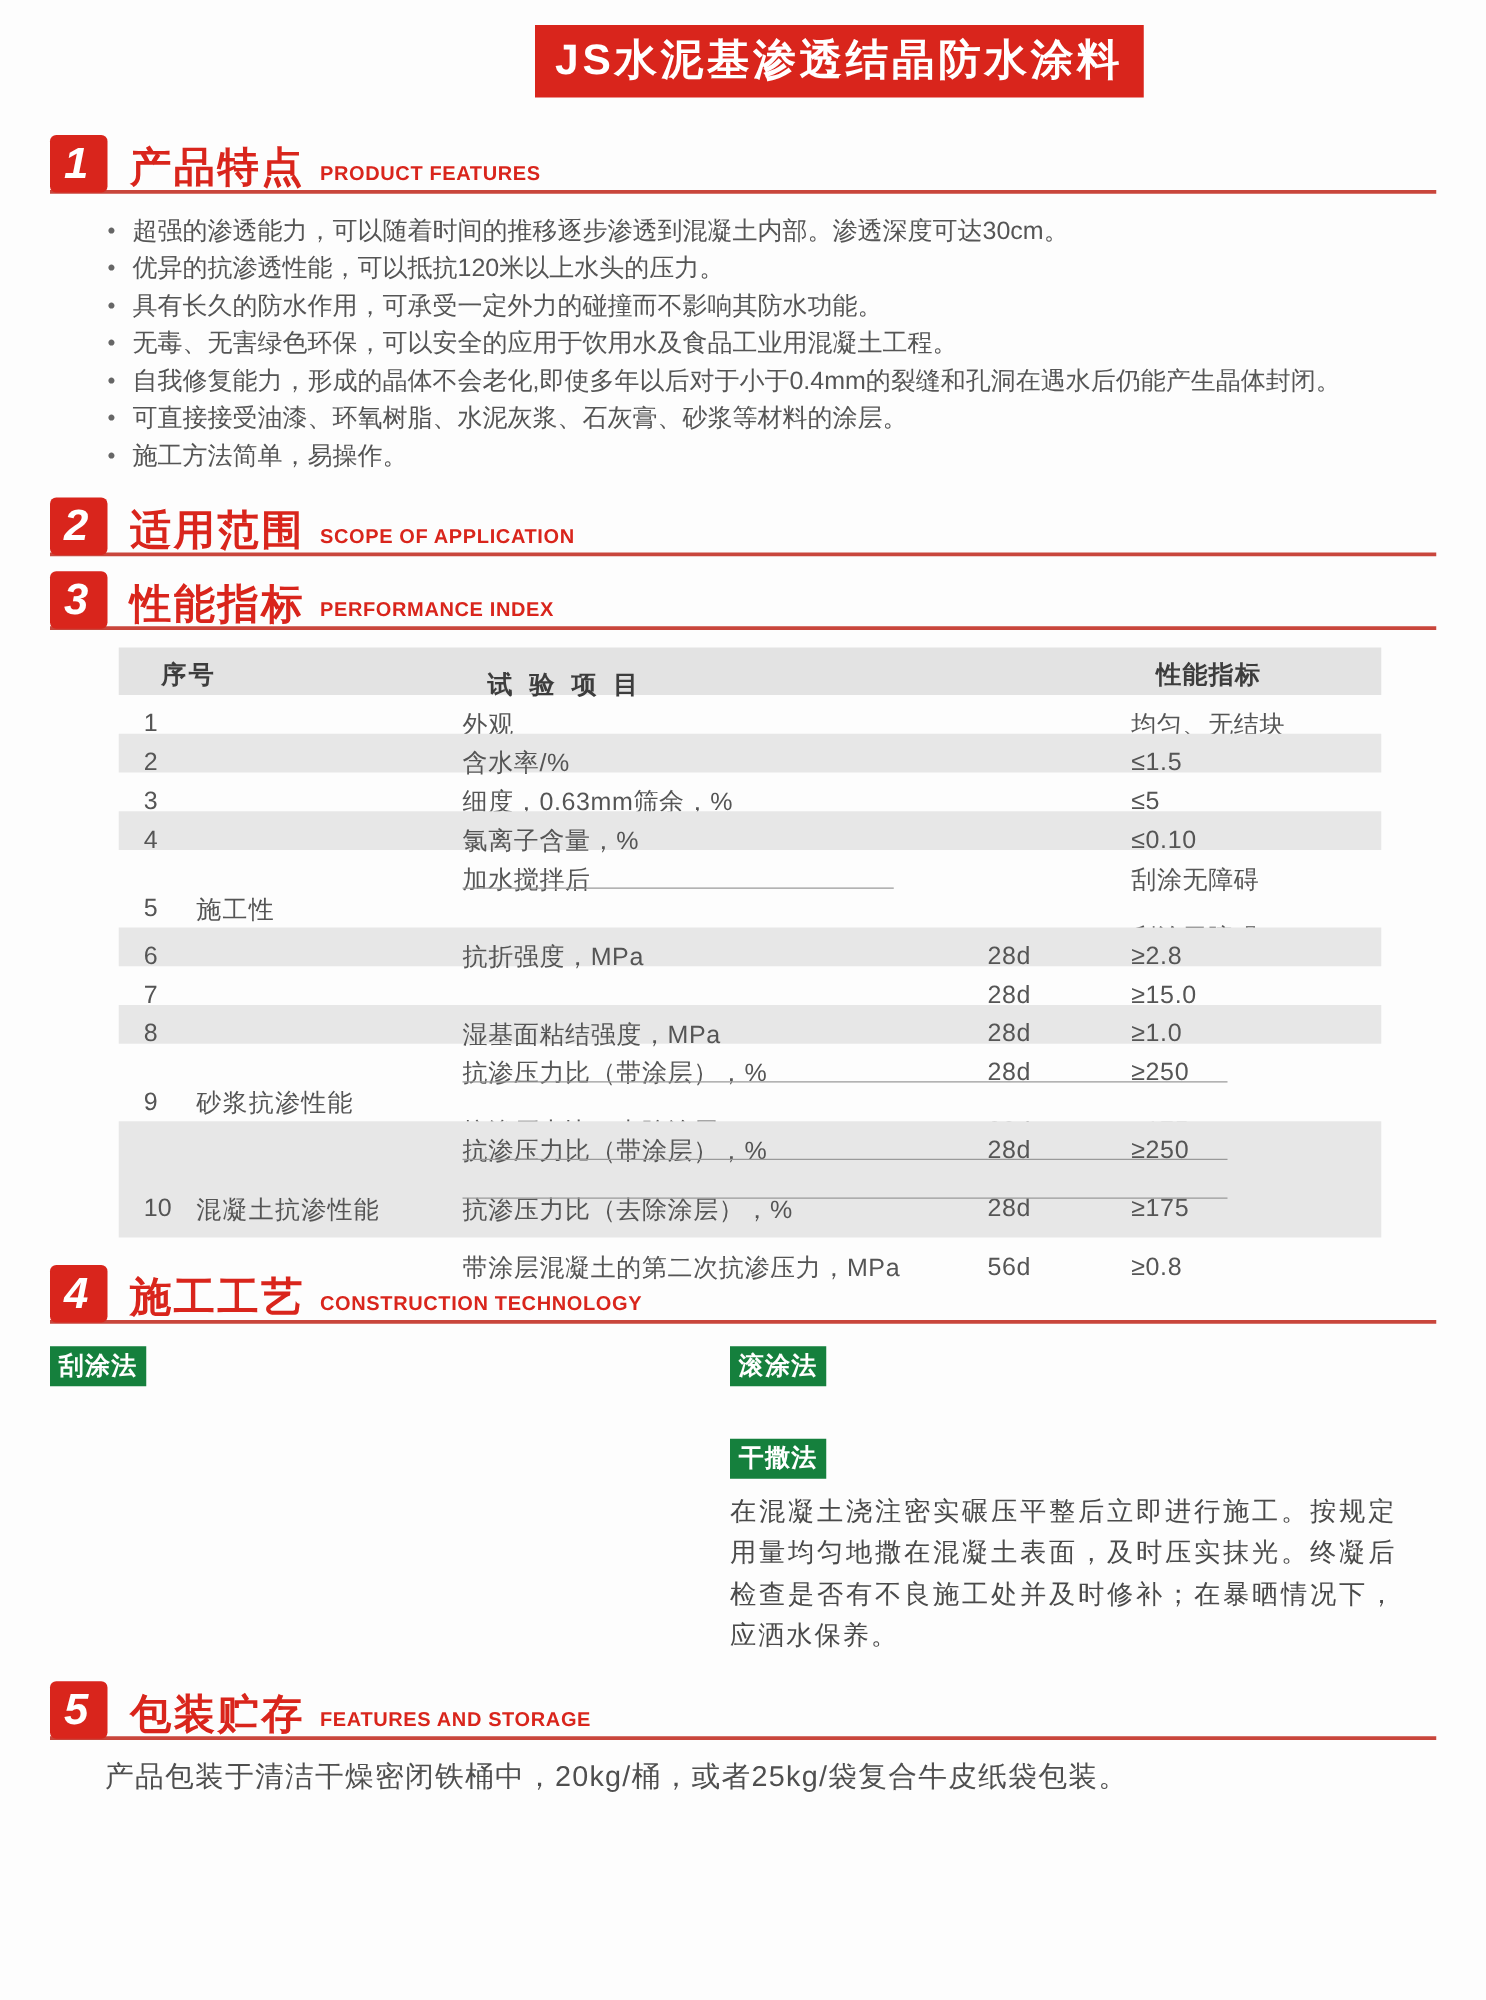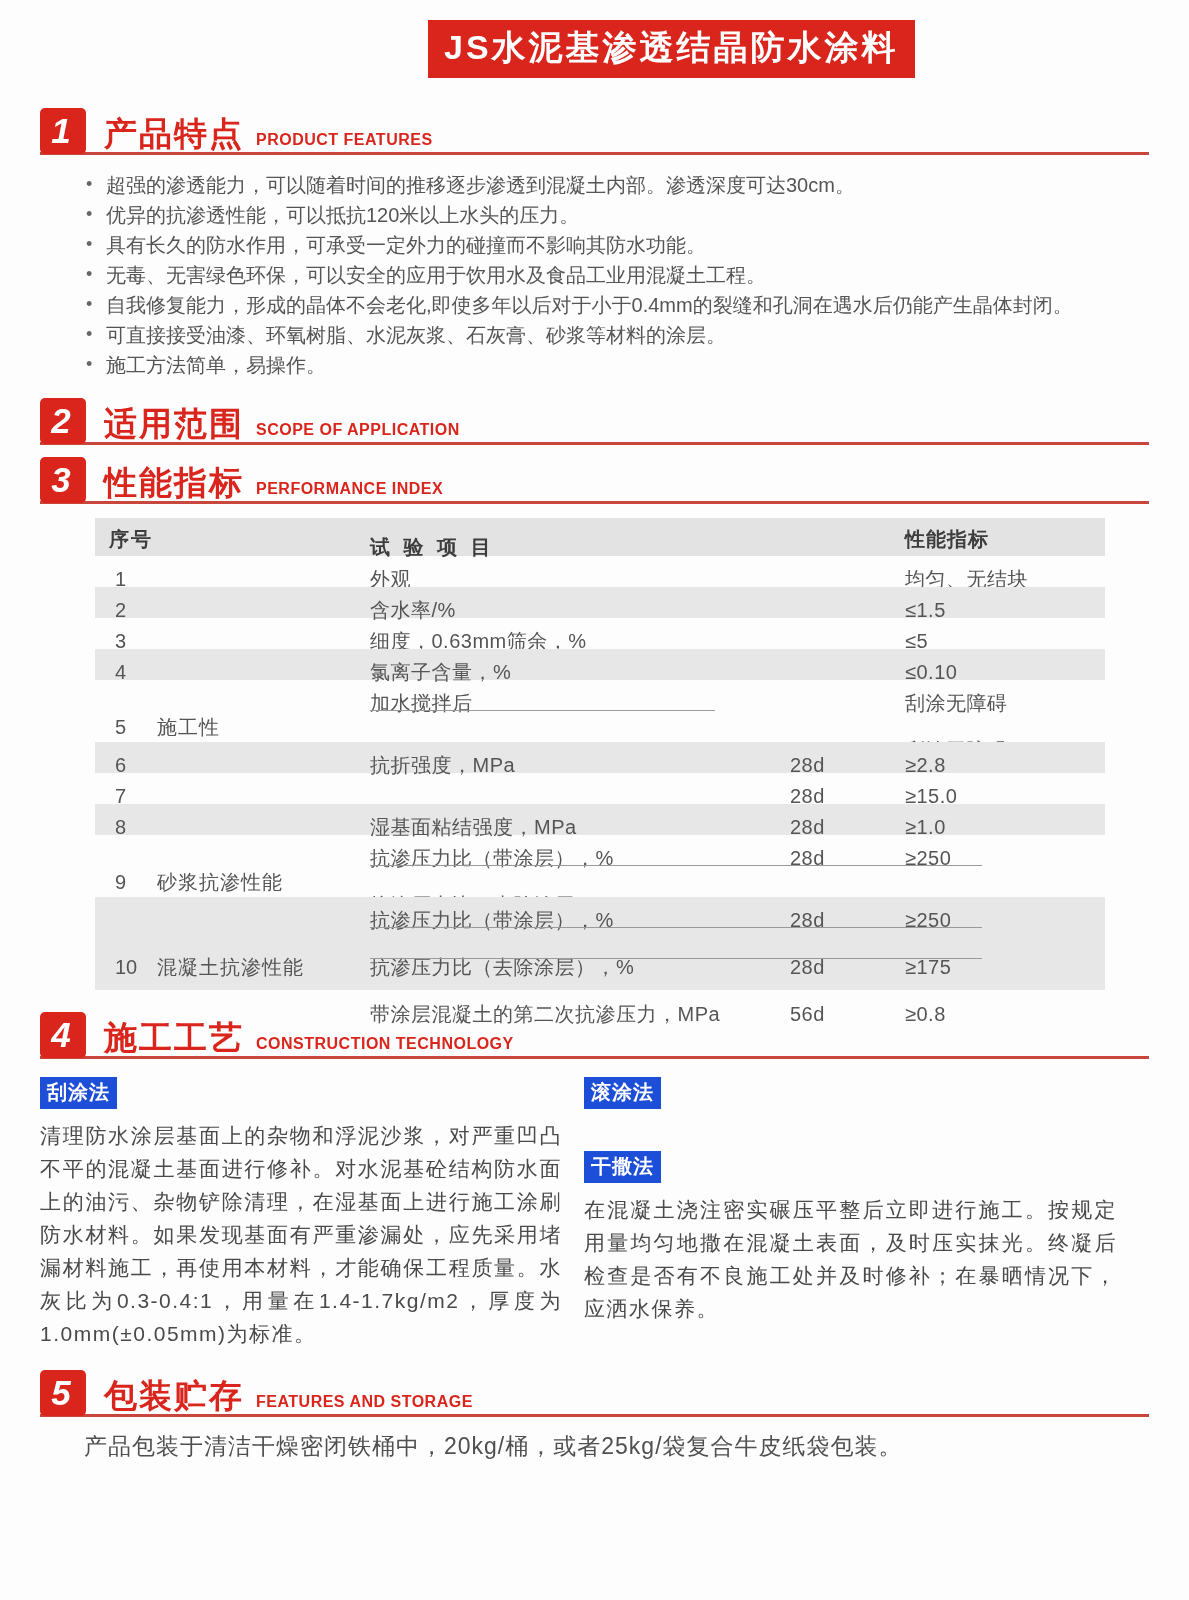--- a/index.html
+++ b/index.html
@@ -32,36 +32,36 @@
   .features li .dot { position:absolute; left:2px; top:-1px; color:#666; font-size:18px; }
 
   
   .scope-text { margin:16px 0 0 44px; width:1048px; font-size:21px; line-height:35px;
                 text-align:justify; color:#4f4f4f; letter-spacing:1px; }
   .pack-text { margin:14px 0 0 44px; font-size:23px; color:#4f4f4f; letter-spacing:1px; }
 
   
   .perf-table { margin:14px 0 0 55px; width:1010px; font-size:20px; color:#555; }
   .t-row { display:grid; grid-template-columns:62px 213px 420px 115px 200px; position:relative; }
-  .t-head { background:#e3e3e3; height:38px; align-items:center; font-weight:bold; color:#3d3d3d; }
+  .t-head { background:#e3e3e3; height:38px; align-items:center; font-weight:bold; color:#3d3d3d;padding-left:20px; }
   .t-head .hc-no { grid-column:1/3; padding-left:14px; letter-spacing:2px; }
   .t-head .hc-item { grid-column:3; letter-spacing:4px;margin-top:16px; }
   .t-head .hc-index { grid-column:5; letter-spacing:1px; }
   .t-row.shaded { background:#e7e7e7; }
   .cell-no { grid-column:1; align-self:center; padding-left:20px; }
   .cell-cat { grid-column:2; align-self:center; letter-spacing:1px; }
   .stack-name { grid-column:3; } .stack-age { grid-column:4; } .stack-val { grid-column:5; }
   .t-sub { height:47px; display:flex; align-items:center; letter-spacing:.5px; }
   .t-sep { position:absolute; left:275px; height:1px; background:#9a9a9a; }
 
   
   .method-cols { display:flex; margin-top:18px; }
   .method-left { width:522px; }
   .method-right { width:533px; margin-left:22px; }
-  .method-tag { display:inline-block; background:#1d4ed8; color:#fff; font-size:20px; font-weight:bold;
+  .method-tag { display:inline-block; background:#15803d; color:#fff; font-size:20px; font-weight:bold;
                 padding:2px 7px 3px 7px; letter-spacing:1px; }
   .method-text { margin-top:10px; font-size:21px; line-height:33px; text-align:justify;
                  color:#4a4a4a; letter-spacing:1.5px; }
   .roll-gap { height:42px; }
 </style>
 </head>
 <body>
 
 <div class="page">
 
@@ -246,21 +246,20 @@
     </div>
 
   <div class="sec-head mt-sec4">
     <div class="sec-num">4</div>
     <div class="sec-title">施工工艺</div>
     <div class="sec-sub">CONSTRUCTION TECHNOLOGY</div>
   </div>
   <div class="method-cols">
     <div class="method-left">
       <span class="method-tag">刮涂法</span>
-      <p class="method-text">清理防水涂层基面上的杂物和浮泥沙浆，对严重凹凸不平的混凝土基面进行修补。对水泥基砼结构防水面上的油污、杂物铲除清理，在湿基面上进行施工涂刷防水材料。如果发现基面有严重渗漏处，应先采用堵漏材料施工，再使用本材料，才能确保工程质量。水灰比为0.3-0.4:1，用量在1.4-1.7kg/m2，厚度为1.0mm(±0.05mm)为标准。</p>
     </div>
     <div class="method-right">
       <span class="method-tag">滚涂法</span>
       <div class="roll-gap"></div>
       <span class="method-tag">干撒法</span>
       <p class="method-text">在混凝土浇注密实碾压平整后立即进行施工。按规定用量均匀地撒在混凝土表面，及时压实抹光。终凝后检查是否有不良施工处并及时修补；在暴晒情况下，应洒水保养。</p>
     </div>
   </div>
 
   <div class="sec-head mt-sec5">

